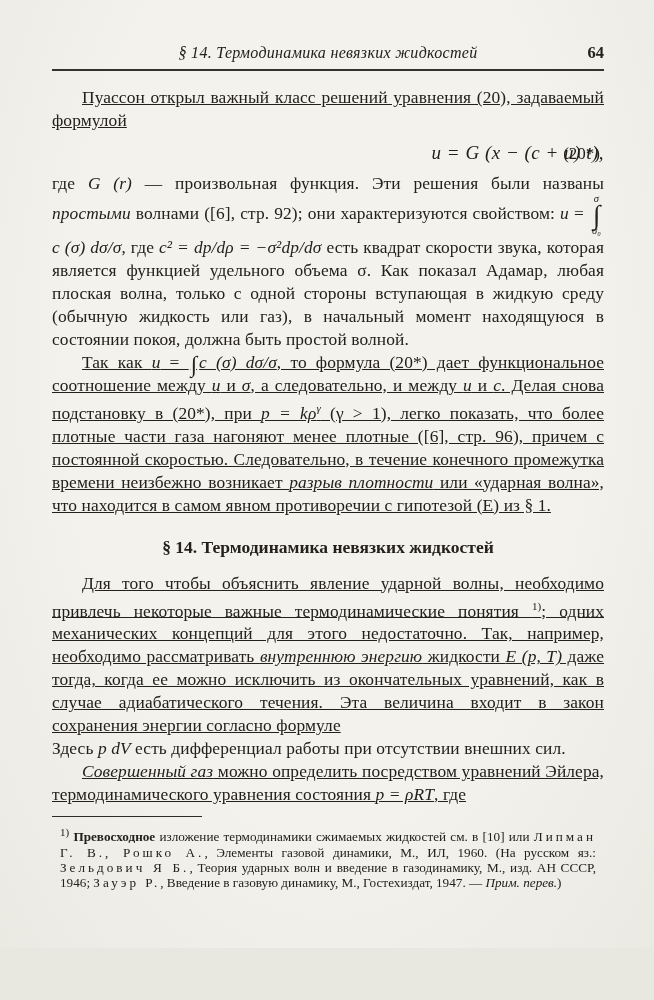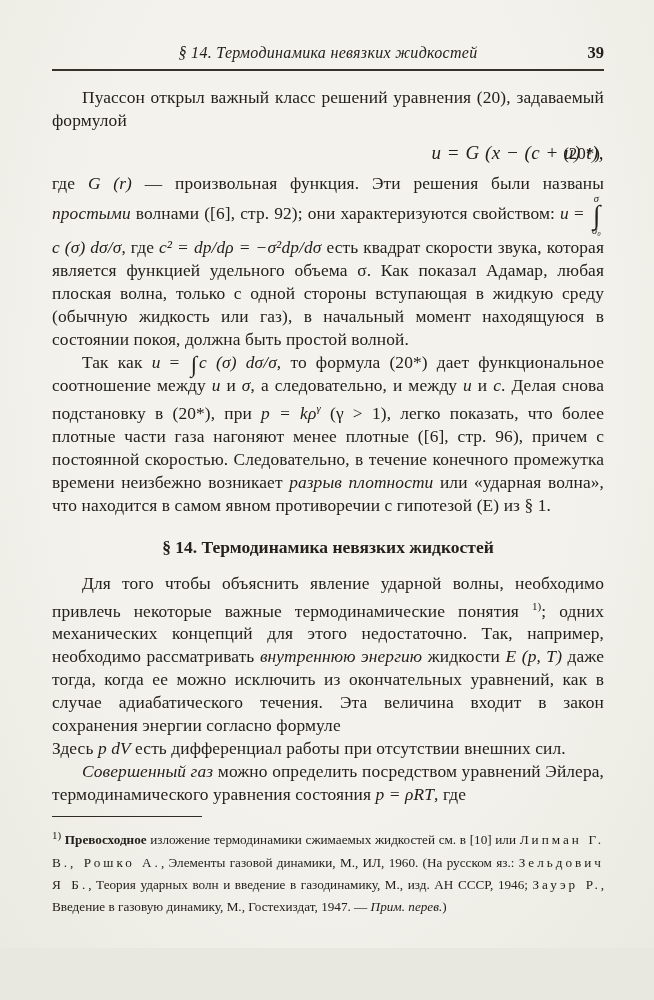--- a/index.html
+++ b/index.html
@@ -14,50 +14,50 @@
     padding:44px 50px 0 52px;
     background:radial-gradient(ellipse at 50% 38%, #f3f2ec 55%, #eae9e2 100%);
   }
   
   .runhead{position:relative;text-align:center;font-size:16px;height:20px;}
   .rh-title{font-style:italic;letter-spacing:0.3px;}
   .rh-page{position:absolute;right:0;top:-1px;font-style:normal;font-weight:bold;font-size:16.5px;}
   .rule{border:0;border-top:2px solid #35322c;margin:5px 0 15px 0;}
   
   .para{margin:0;font-size:17.4px;line-height:23px;text-align:justify;letter-spacing:0.1px;}
-  .indent{text-indent:30px;}
+  .indent{text-indent:30px;text-decoration:underline;}
   .i{font-style:italic;}
   .m{font-style:italic;}
   .b{font-weight:bold;}
   sup.g{font-size:11px;font-style:italic;}
   sup.fm{font-size:11px;}
   
   .ilim{display:inline-flex;flex-direction:column;align-items:center;vertical-align:middle;
         line-height:0.85;margin:0 3px;font-style:italic;}
   .ilim .lim{font-size:10.5px;}
   .ilim .big{font-size:27px;font-style:normal;}
   
   .intg{font-size:23px;font-style:normal;line-height:0;vertical-align:-4px;padding:0 2px;}
   
   .formula{position:relative;text-align:right;font-size:19px;margin:8px 0 6px 0;line-height:26px;}
   .f-body{font-style:italic;letter-spacing:0.5px;}
   .f-tag{position:absolute;right:4px;top:1px;font-style:normal;font-size:17px;}
   
   .sec-head{text-align:center;font-weight:bold;font-size:17.5px;margin:19px 0 14px 0;line-height:22px;}
   
   .fn-rule{border:0;border-top:1.6px solid #2f2c27;width:150px;margin:10px 0 7px 0;}
-  .fn{margin:0;font-size:13.2px;line-height:22px;text-align:justify;}
+  .fn{margin:8px;font-size:13.2px;line-height:15px;text-align:justify;}
   .fn .sp{letter-spacing:3px;}
 </style>
 </head>
 <body>
 
 <div class="page">
 
-  <div class="runhead"><span class="rh-title">§ 14. Термодинамика невязких жидкостей</span><span class="rh-page">39</span></div>
+  <div class="runhead"><span class="rh-title">§ 14. Термодинамика невязких жидкостей</span><span class="rh-page">64</span></div>
   <hr class="rule">
 
   <p class="para indent"><span>Пуассон открыл важный класс решений уравнения (20), задаваемый формулой</span></p>
 
   <div class="formula"><span class="f-body">u = G (x − (c + u) t),</span><span class="f-tag">(20*)</span></div>
 
   <p class="para"><span>где </span><span class="m">G (r)</span><span> — произвольная функция. Эти решения были названы </span><span class="i">простыми</span><span> волнами ([6], стр. 92); они характеризуются свойством: </span><span class="m">u</span><span> = </span><span class="ilim">
         <span class="lim">σ</span>
         <span class="big">∫</span>
         <span class="lim">σ₀</span>

